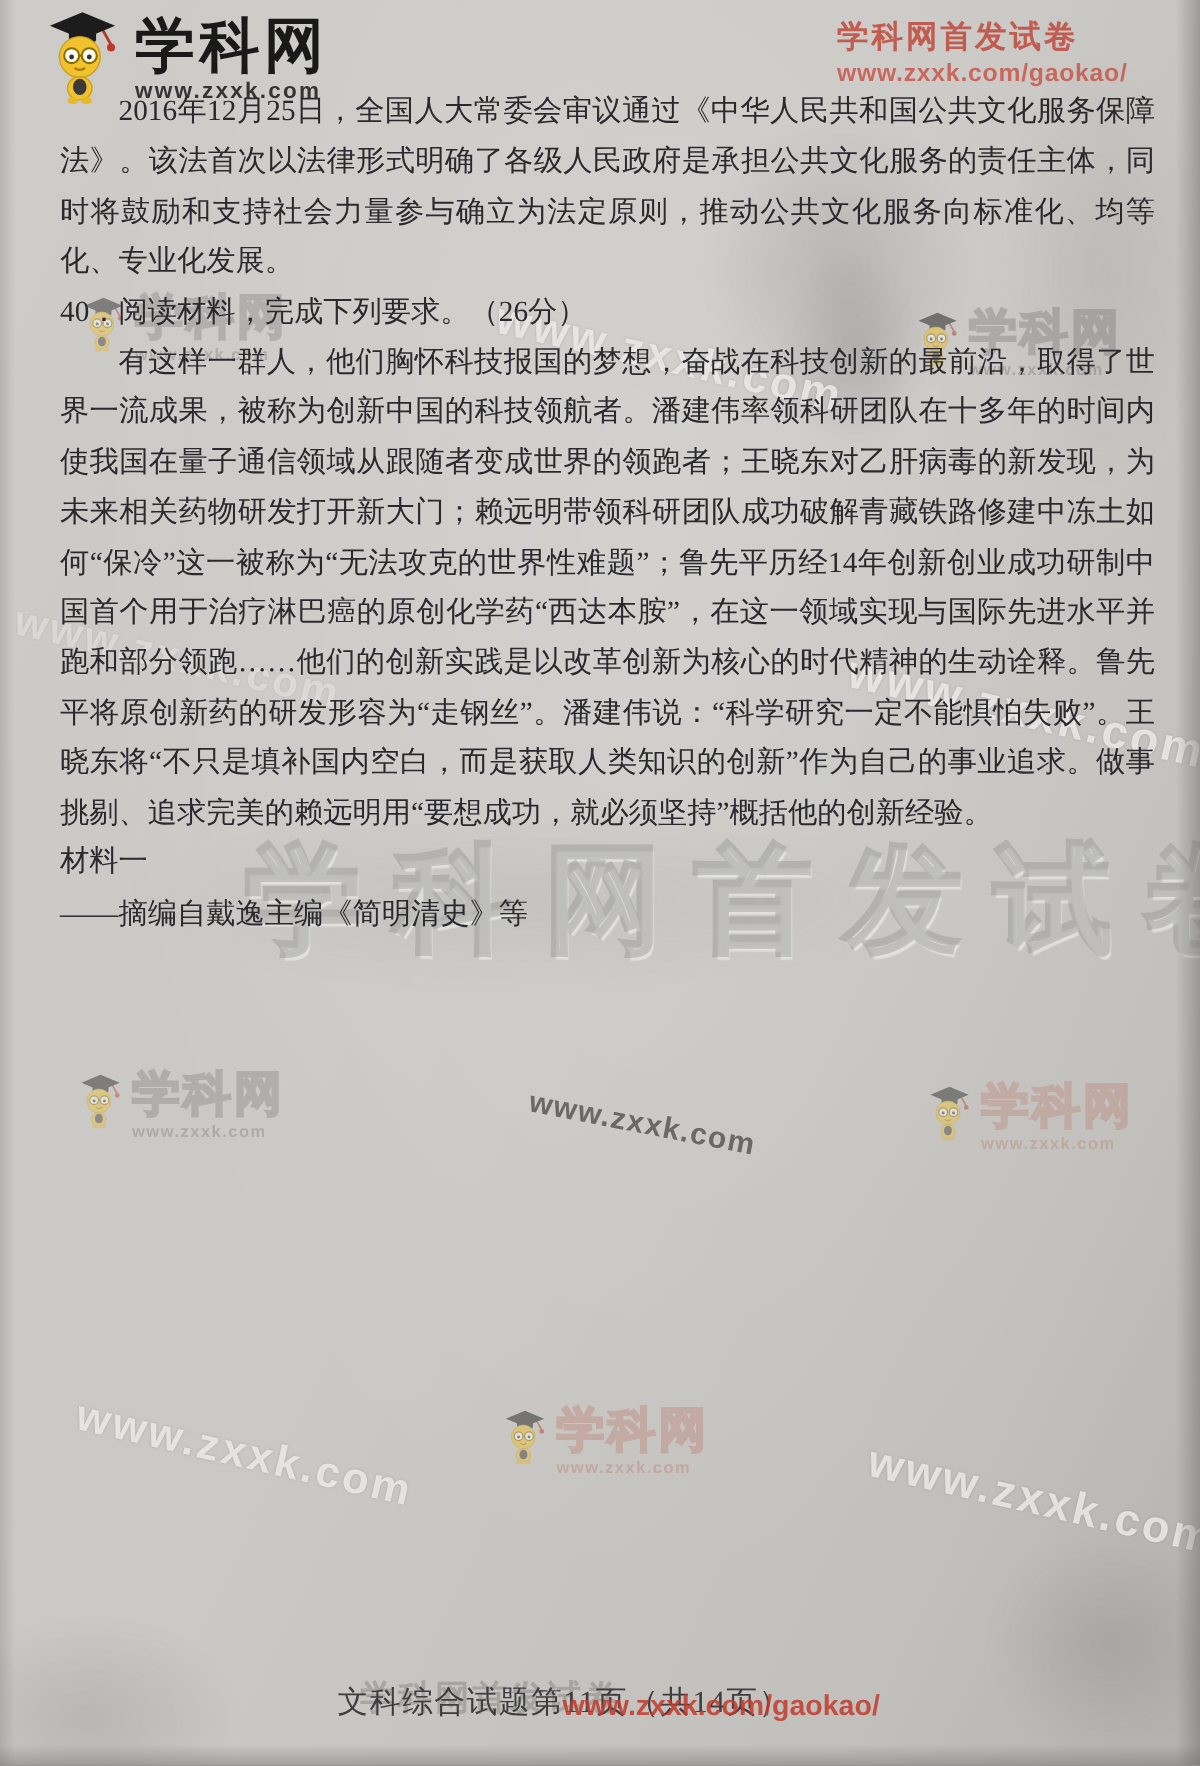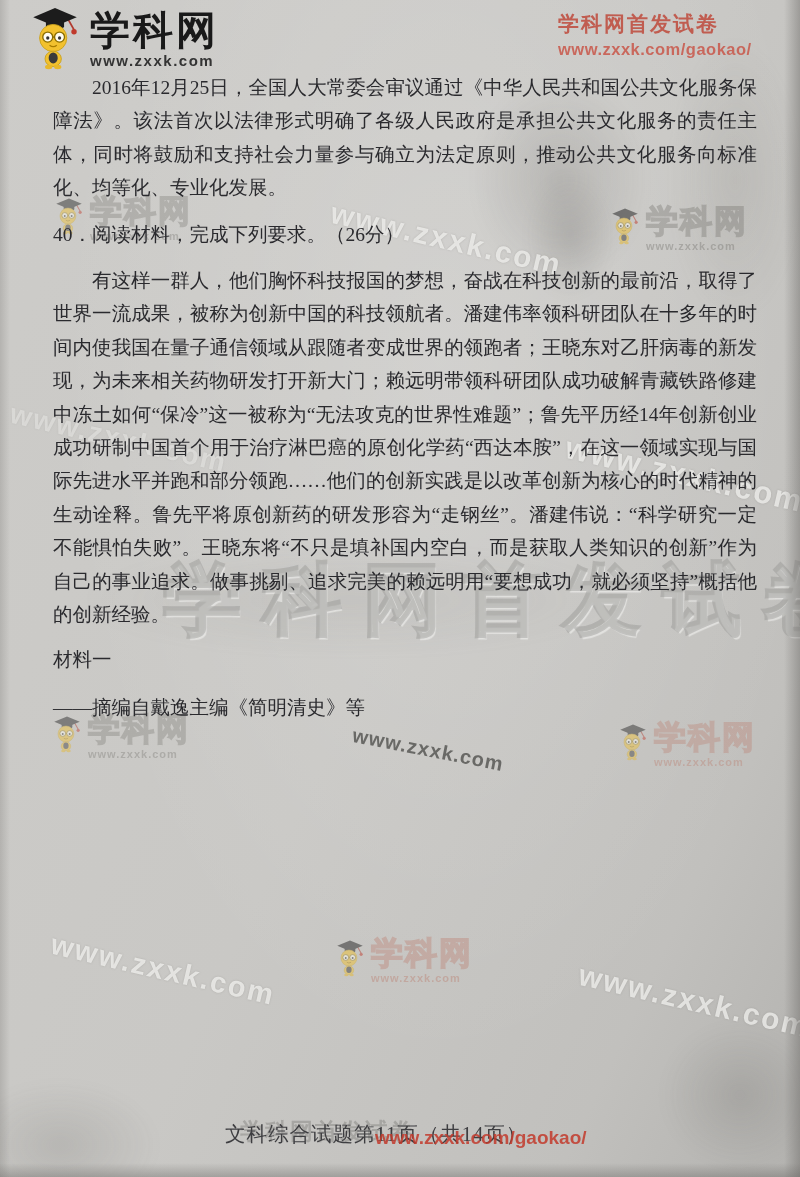--- a/index.html
+++ b/index.html
@@ -30,21 +30,21 @@
   .logo-name{font-size:40px;font-weight:bold;color:#191919;letter-spacing:3px;line-height:38px;}
   .logo-url{font-size:15px;font-weight:bold;color:#343434;letter-spacing:1.5px;font-family:"Liberation Sans",sans-serif;margin-top:2px;}
 
   
   .promo{position:absolute;left:558px;top:10px;opacity:0.85;font-family:"Liberation Sans",sans-serif;}
   .promo-title{font-size:21px;font-weight:bold;color:#bf4a3c;letter-spacing:2px;}
   .promo-url{font-size:16.5px;font-weight:bold;color:#c9574a;margin-top:2px;letter-spacing:0.5px;}
 
   
   .content{position:absolute;left:40px;top:58px;width:730px;font-size:19.5px;line-height:33.4px;color:#2a2a2e;text-align:justify;}
-  .content p{margin:13px;}
+  .content p{margin:0;}
   .indent{text-indent:2em;}
   .sub{padding-left:2.45em;text-indent:-2.45em;}
   .material-label{margin-left:-10px;font-family:Liberation Mono, monospace;}
   .source{text-align:left;padding-right:28px;}
 
   
   .footer-label{position:absolute;left:225px;top:1120px;font-size:20.5px;color:#3e3e41;letter-spacing:1px;}
   .footer-red{position:absolute;left:375px;top:1127px;font-size:19px;font-weight:bold;color:rgba(194,58,44,0.85);font-family:"Liberation Sans",sans-serif;}
   .footer-ghost{position:absolute;left:240px;top:1116px;font-size:23px;font-weight:bold;color:rgba(70,70,68,0.25);letter-spacing:2px;}
 

